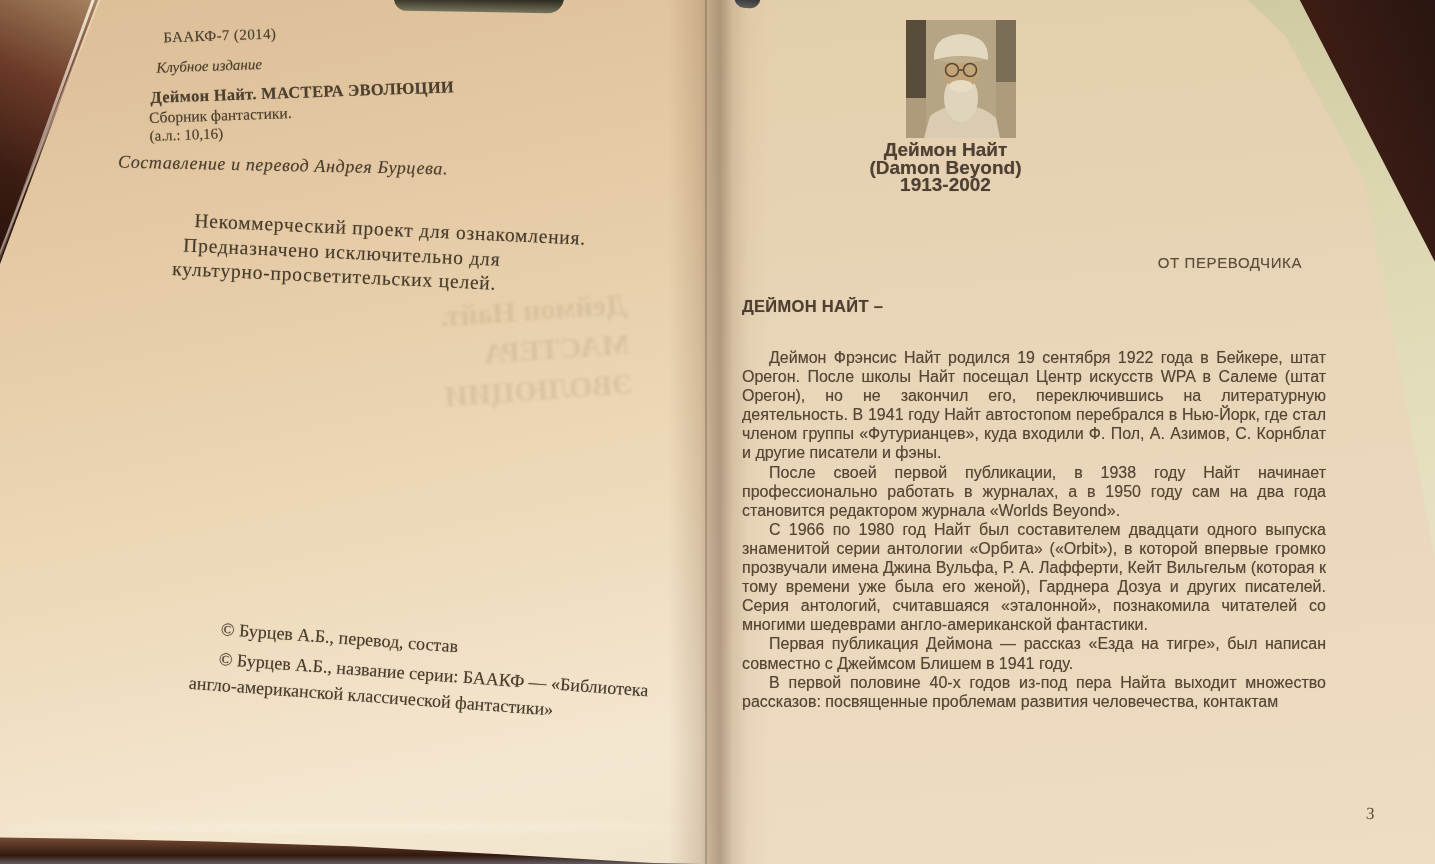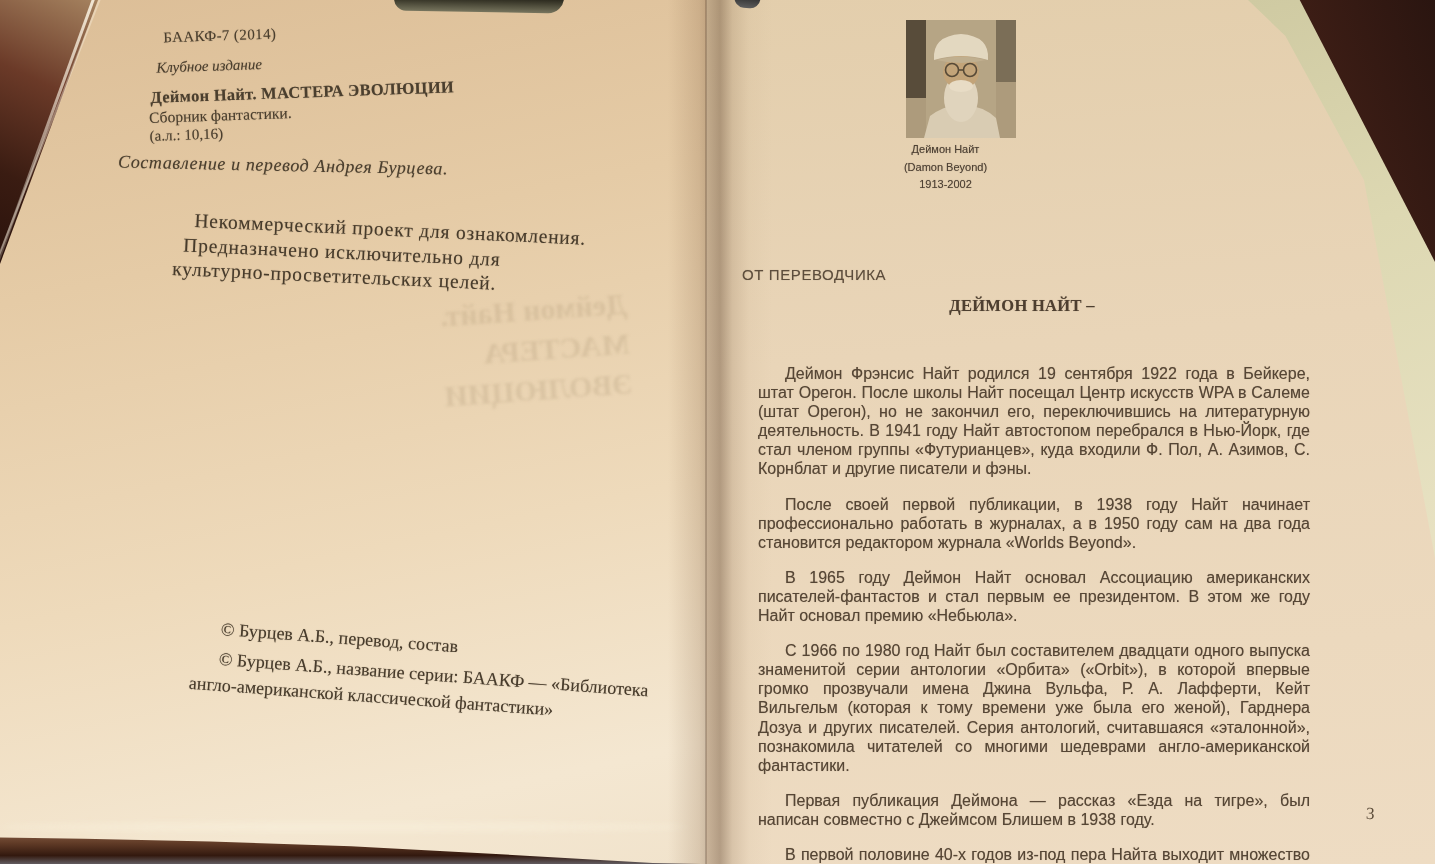--- a/index.html
+++ b/index.html
@@ -67,29 +67,29 @@
   .lp-ghost{left:300px;top:295px;width:330px;transform:scaleX(-1) rotate(4deg);
     font-family:"Liberation Serif",serif;font-weight:bold;font-size:30px;line-height:40px;
     color:rgba(110,90,60,.14);filter:blur(1.5px);text-shadow:none;}
   .lp-copyright{left:222px;top:616px;width:452px;transform:rotate(4.2deg);transform-origin:left top;
     font-size:18px;line-height:26px;color:#473b2b;}
   .lp-copyright p{margin:0 0 4px 0;}
   .lp-copyright p.hang{margin-left:-28px;text-indent:28px;}
 
   
   .photo{left:906px;top:20px;width:110px;height:118px;}
-  .caption{left:858px;top:141px;width:175px;text-align:center;font-weight:normal;
-    font-size:11px;line-height:17.5px;color:#4e4134;text-shadow:0 0 .8px rgba(78,65,52,.5);}
-  .h-section{left:742px;top:266px;width:560px;text-align:left;font-size:15px;
+  .caption{left:858px;top:141px;width:175px;text-align:center;font-weight:bold;
+    font-size:19px;line-height:17.5px;color:#4e4134;text-shadow:0 0 .8px rgba(78,65,52,.5);}
+  .h-section{left:742px;top:254px;width:560px;text-align:right;font-size:15px;
     letter-spacing:.6px;color:#5d4d3c;text-shadow:0 0 .8px rgba(93,77,60,.45);}
-  .h-title{left:742px;top:296px;width:560px;text-align:center;font-weight:bold;font-size:16.5px;
-    line-height:20px;letter-spacing:.3px;color:#4e3f30;text-shadow:0 0 .8px rgba(78,63,48,.45);font-family:Liberation Serif, serif;}
+  .h-title{left:742px;top:296px;width:560px;text-align:left;font-weight:bold;font-size:16.5px;
+    line-height:20px;letter-spacing:.3px;color:#4e3f30;text-shadow:0 0 .8px rgba(78,63,48,.45);}
   .body-text{left:742px;top:348px;width:584px;font-size:16px;line-height:19.1px;
     text-align:justify;color:#564635;text-shadow:0 0 .7px rgba(86,70,53,.5);}
-  .body-text p{margin:16px;text-indent:27px;}
+  .body-text p{margin:0;text-indent:27px;}
   .page-num{left:1366px;top:804px;font-family:"Liberation Serif",serif;font-size:17px;
     color:#5a4a38;transform:rotate(3deg);}
 </style>
 </head>
 <body>
 
 <div class="scene">
 
   <div class="abs page-left"></div>
   <div class="abs page-right"></div>
@@ -154,21 +154,20 @@
   </div>
 
   <div class="abs h-section">ОТ ПЕРЕВОДЧИКА</div>
   <div class="abs h-title">
     <div>ДЕЙМОН НАЙТ –</div>
   </div>
 
   <div class="abs body-text">
     <p>Деймон Фрэнсис Найт родился 19 сентября 1922 года в Бейкере, штат Орегон. После школы Найт посещал Центр искусств WPA в Салеме (штат Орегон), но не закончил его, переключившись на литературную деятельность. В 1941 году Найт автостопом перебрался в Нью-Йорк, где стал членом группы «Футурианцев», куда входили Ф. Пол, А. Азимов, С. Корнблат и другие писатели и фэны.</p>
     <p>После своей первой публикации, в 1938 году Найт начинает профессионально работать в журналах, а в 1950 году сам на два года становится редактором журнала «Worlds Beyond».</p>
-    <p>В 1965 году Деймон Найт основал Ассоциацию американских писателей-фантастов и стал первым ее президентом. В этом же году Найт основал премию «Небьюла».</p>
     <p>С 1966 по 1980 год Найт был составителем двадцати одного выпуска знаменитой серии антологии «Орбита» («Orbit»), в которой впервые громко прозвучали имена Джина Вульфа, Р. А. Лафферти, Кейт Вильгельм (которая к тому времени уже была его женой), Гарднера Дозуа и других писателей. Серия антологий, считавшаяся «эталонной», познакомила читателей со многими шедеврами англо-американской фантастики.</p>
-    <p>Первая публикация Деймона — рассказ «Езда на тигре», был написан совместно с Джеймсом Блишем в 1938 году.</p>
+    <p>Первая публикация Деймона — рассказ «Езда на тигре», был написан совместно с Джеймсом Блишем в 1941 году.</p>
     <p>В первой половине 40-х годов из-под пера Найта выходит множество рассказов: посвященные проблемам развития человечества, контактам</p>
   </div>
 
   <div class="abs page-num">3</div>
 
 </div>
 
 </body></html>

